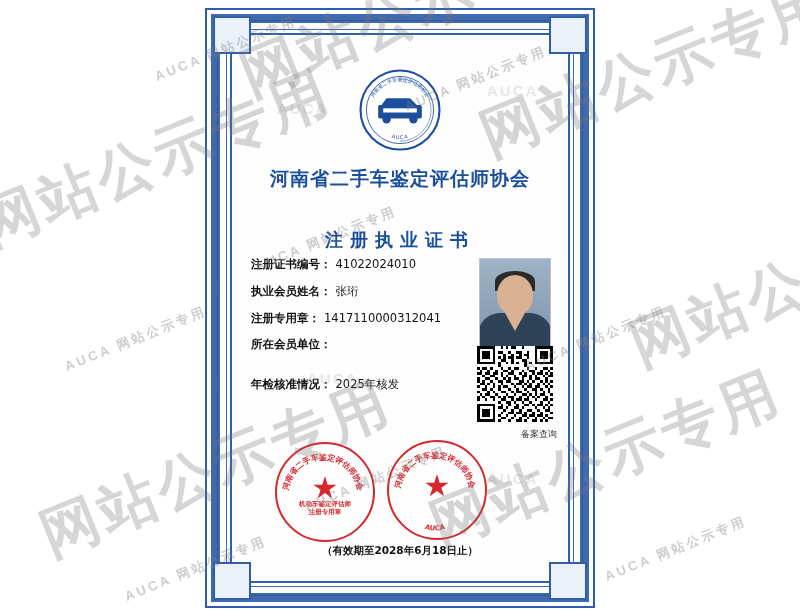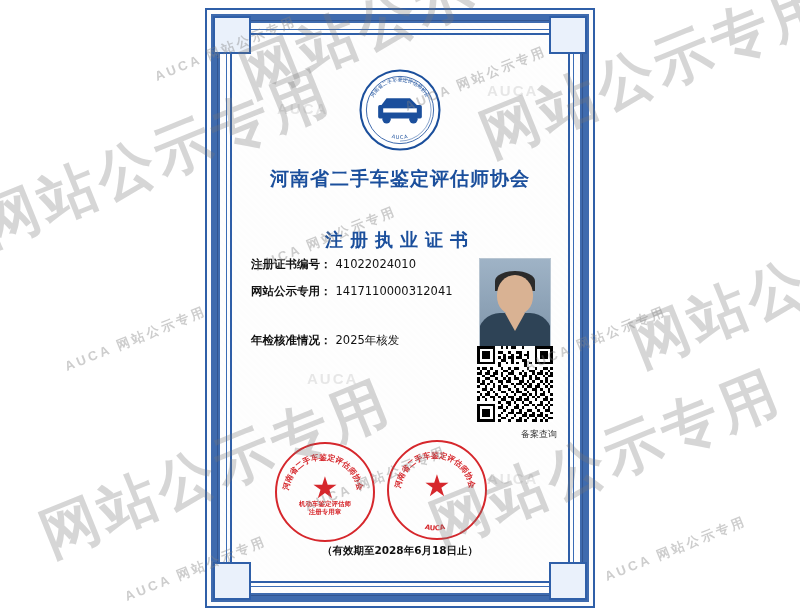--- a/index.html
+++ b/index.html
@@ -309,24 +309,29 @@
 
     <div class="title-main">河南省二手车鉴定评估师协会</div>
     <div class="title-sub">注册执业证书</div>
 
     <div class="fields">
       <div class="field">
         <span class="lbl">注册证书编号：</span>
         <span class="val">41022024010</span>
       </div>
       <div class="field">
-        <span class="lbl">网站公示专用：</span>
+        <span class="lbl">执业会员姓名：</span>
+        <span class="val">张珩</span>
+      </div>
+      <div class="field">
+        <span class="lbl">注册专用章：</span>
         <span class="val">1417110000312041</span>
       </div>
       <div class="field">
+        <span class="lbl">所在会员单位：</span>
       </div>
       <div class="gap"></div>
       <div class="field">
         <span class="lbl">年检核准情况：</span>
         <span class="val">2025年核发</span>
       </div>
       <div class="field">
       </div>
     </div>
 

